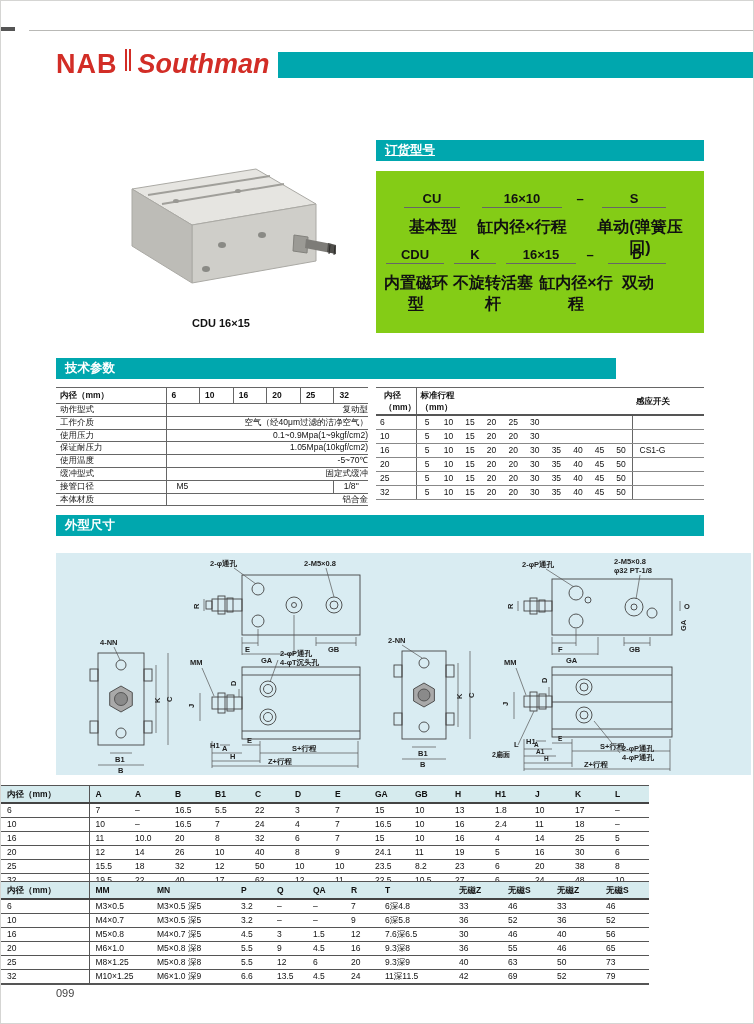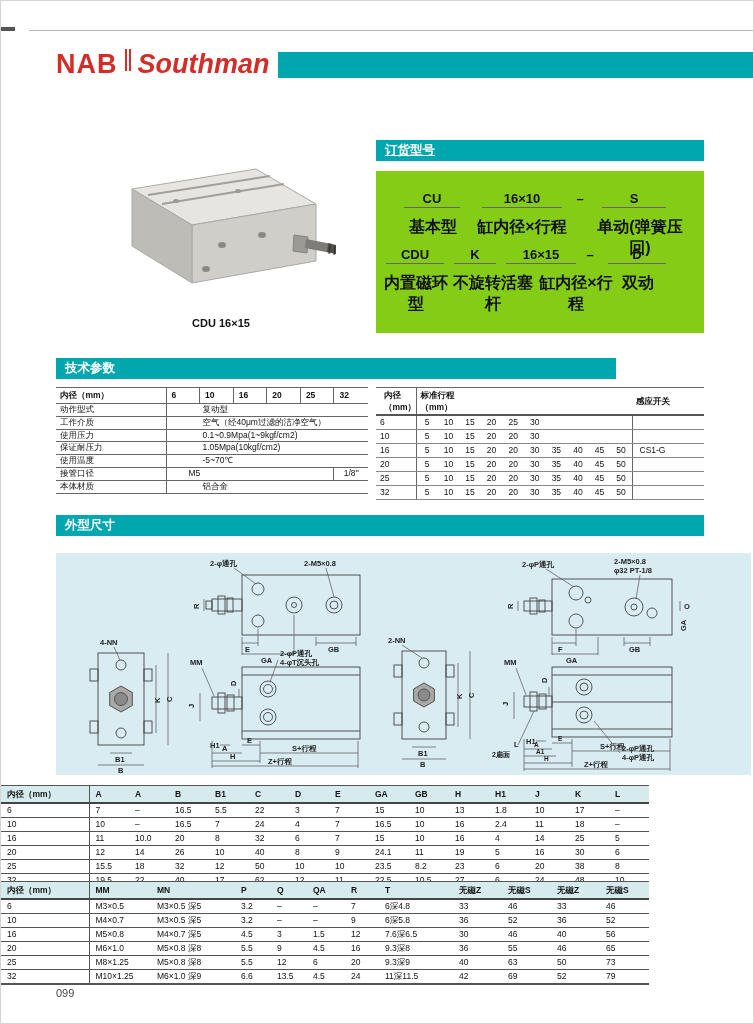--- a/index.html
+++ b/index.html
@@ -36,22 +36,22 @@
   
   table{border-collapse:collapse;table-layout:fixed;}
   td{font-size:8.5px;color:#111;padding:0;overflow:hidden;white-space:nowrap;}
 
   
   .tech-table{position:absolute;left:55px;top:386px;width:312px;border-top:1px solid #666;}
   .tech-table td{border-bottom:1px solid #666;height:11.8px;line-height:11.8px;}
   .tech-table tr.hd td{height:15px;line-height:15px;font-weight:bold;}
   .tech-table tr.hd td+td{border-left:1px solid #666;padding-left:5px;}
   .tech-table td.lbl{padding-left:4px;border-right:1px solid #666;}
-  .tech-table td.ctr{text-align:left;padding-left:36px;}
-  .tech-table td.lft{padding-left:22px;}
+  .tech-table td.ctr{text-align:right;}
+  .tech-table td.lft{padding-left:10px;}
   .tech-table td.bl{border-left:1px solid #666;text-align:center;}
 
   
   .stroke-table{position:absolute;left:375px;top:386px;width:328px;border-top:1px solid #666;border-bottom:1px solid #666;}
   .stroke-table td{border-bottom:1px solid #888;height:13px;line-height:13px;text-align:center;}
   .stroke-table thead td{height:26px;line-height:12px;font-weight:bold;text-align:left;vertical-align:middle;
                          border-bottom:2px solid #555;}
   .stroke-table thead td span{display:block;padding-left:4px;}
   .stroke-table td:first-child{border-right:1px solid #666;text-align:left;padding-left:4px;}
   .stroke-table td:nth-child(11){border-right:1px solid #666;}
@@ -169,20 +169,24 @@
           <td class="lbl">使用压力</td>
           <td colspan="6" class="ctr">0.1~0.9Mpa(1~9kgf/cm2)</td>
         </tr>
     <tr>
           <td class="lbl">保证耐压力</td>
           <td colspan="6" class="ctr">1.05Mpa(10kgf/cm2)</td>
         </tr>
     <tr>
           <td class="lbl">使用温度</td>
           <td colspan="6" class="ctr">-5~70℃</td>
+        </tr>
+    <tr>
+          <td class="lbl">缓冲型式</td>
+          <td colspan="6" class="ctr">固定式缓冲</td>
         </tr>
     <tr>
           <td class="lbl">接管口径</td>
           <td colspan="5" class="lft">M5</td>
           <td class="bl">1/8''</td>
         </tr>
     <tr>
           <td class="lbl">本体材质</td>
           <td colspan="6" class="ctr">铝合金</td>
         </tr>

